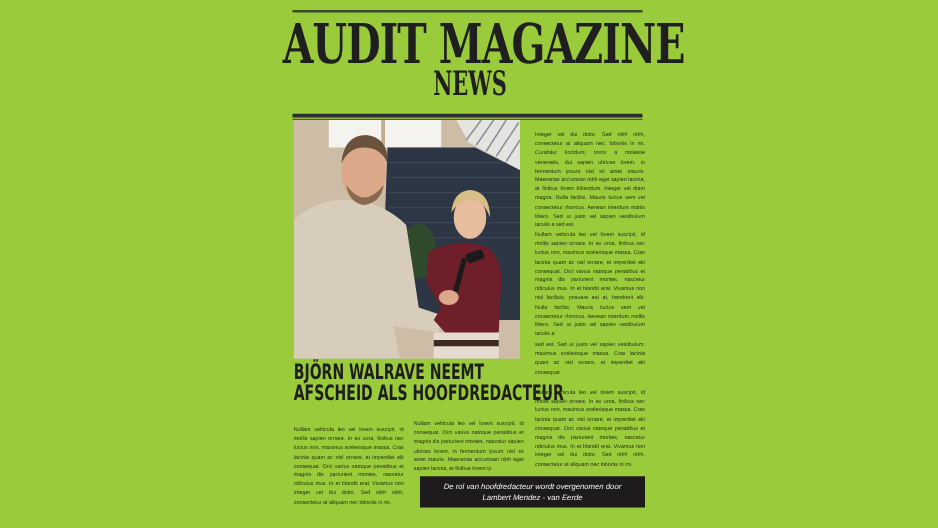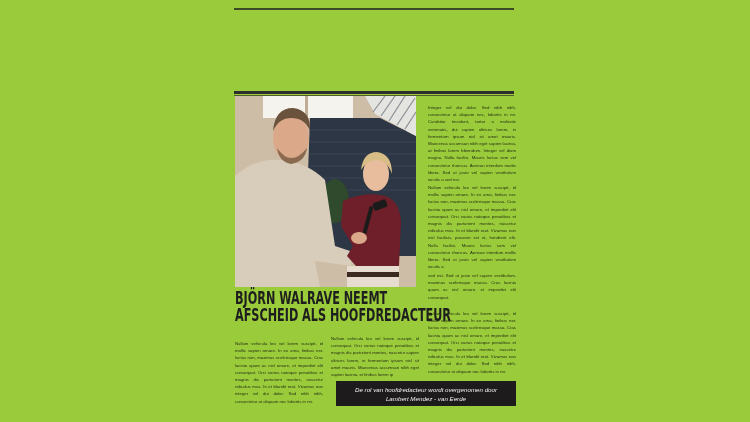--- a/index.html
+++ b/index.html
@@ -89,20 +89,24 @@
       text-align: center;
       display: flex; flex-direction: column; justify-content: center;
     }
   </style>
 </head>
 <body>
 
 <div class="page">
   <div class="rule-top"></div>
 
+  <div class="masthead">
+    <span class="title">AUDIT MAGAZINE</span>
+    <span class="sub">NEWS</span>
+  </div>
 
   <div class="rule-mid"></div>
   <div class="rule-mid-2"></div>
 
   <div class="photo" title="Man in beige sweater and smiling woman in burgundy sweater holding a gavel">
     <svg width="181" height="191" viewBox="0 0 181 191" xmlns="http://www.w3.org/2000/svg">
 
       <rect x="0" y="0" width="181" height="191" fill="#cdbda6"></rect>
 
       <rect x="28" y="0" width="90" height="22" fill="#f4f3ee"></rect>

